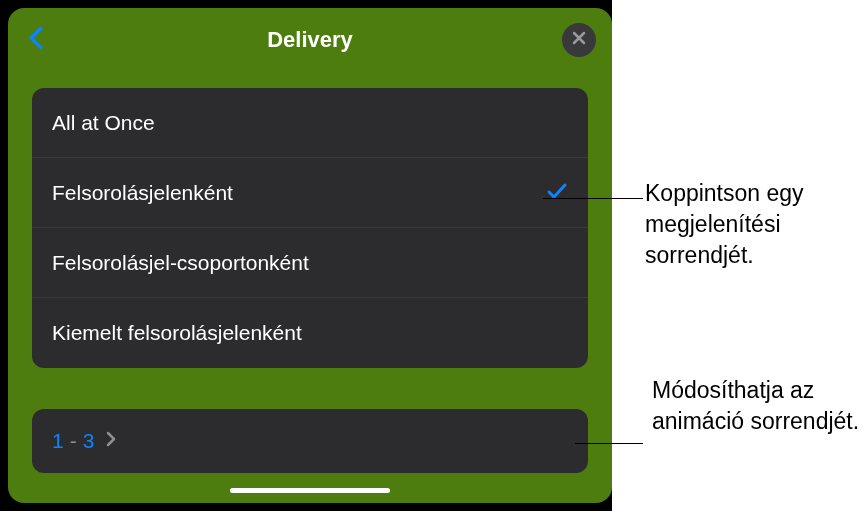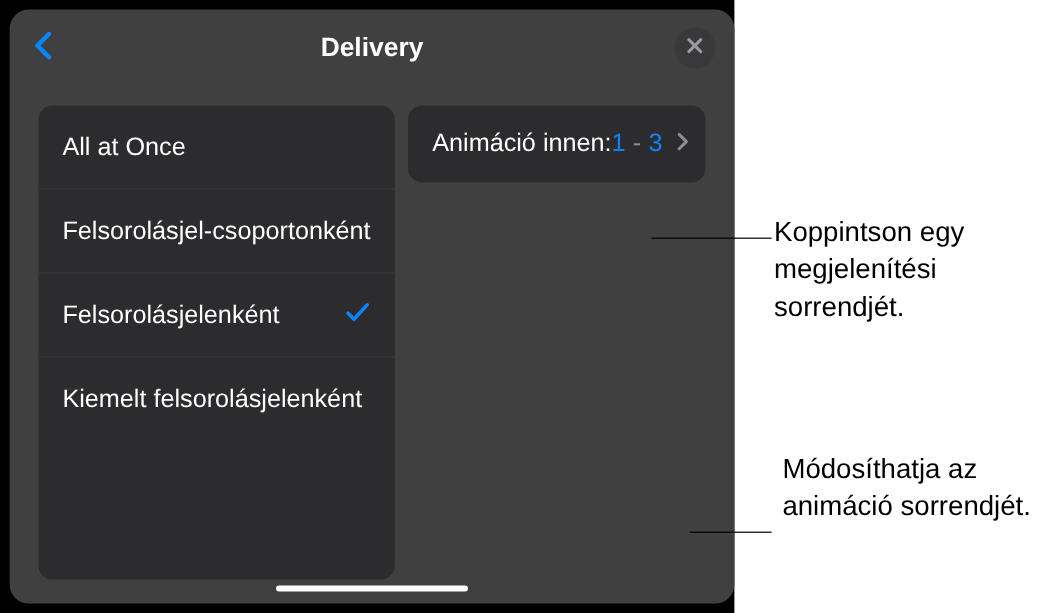--- a/index.html
+++ b/index.html
@@ -14,21 +14,21 @@
       font-family: -apple-system, BlinkMacSystemFont, "Segoe UI", Helvetica, Arial, sans-serif;
       position: relative;
       overflow: hidden;
     }
     .panel {
       position: absolute;
       left: 8px;
       top: 8px;
       width: 604px;
       height: 495px;
-      background: #404040;
+      background: #4d7c0f;
       border-radius: 16px;
       color: #fff;
       display: flex;
       flex-direction: column;
     }
     .header {
       position: relative;
       height: 64px;
       display: flex;
       align-items: center;
@@ -70,21 +70,21 @@
       cursor: pointer;
     }
     .close-btn svg {
       width: 14px;
       height: 14px;
     }
     .content {
       flex: 1;
       padding: 16px 24px 20px 24px;
       display: flex;
-      flex-direction: row;
+      flex-direction: column;
     }
     .option-group {
       background: #2c2c2e;
       border-radius: 12px;
       overflow: hidden;
     }
     .option-row {
       height: 70px;
       padding: 0 20px;
       display: flex;
@@ -218,42 +218,41 @@
   </div>
 
   <div class="content">
     <div class="option-group">
 
       <div class="option-row">
         <span class="option-label">All at Once</span>
       </div>
 
       <div class="option-row">
-        <span class="option-label">Felsorolásjel-csoportonként</span>
-      </div>
-
-      <div class="option-row">
         <span class="option-label">Felsorolásjelenként</span>
         <span class="check-icon">
           <svg viewBox="0 0 22 22" fill="none">
             <path d="M3 12 L8 17 L19 5" stroke="#0a84ff" stroke-width="3" stroke-linecap="round" stroke-linejoin="round"></path>
           </svg>
         </span>
       </div>
 
       <div class="option-row">
+        <span class="option-label">Felsorolásjel-csoportonként</span>
+      </div>
+
+      <div class="option-row">
         <span class="option-label">Kiemelt felsorolásjelenként</span>
       </div>
 
     </div>
 
     <div class="spacer"></div>
 
     <div class="animate-row">
-      <span class="animate-label">Animáció innen:</span>
       <div class="animate-value">
         <span class="animate-num">1</span>
         <span class="animate-dash">-</span>
         <span class="animate-num">3</span>
         <span class="chevron-icon">
           <svg viewBox="0 0 10 16" fill="none">
             <path d="M2 2 L8 8 L2 14" stroke="#8e8e93" stroke-width="2.5" stroke-linecap="round" stroke-linejoin="round"></path>
           </svg>
         </span>
       </div>

